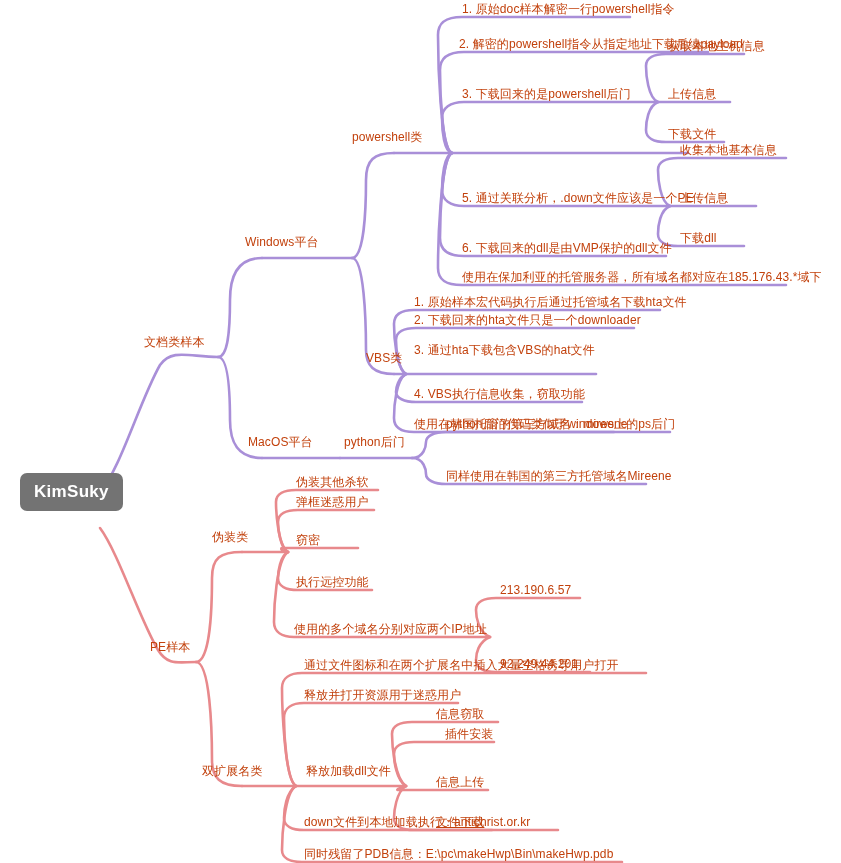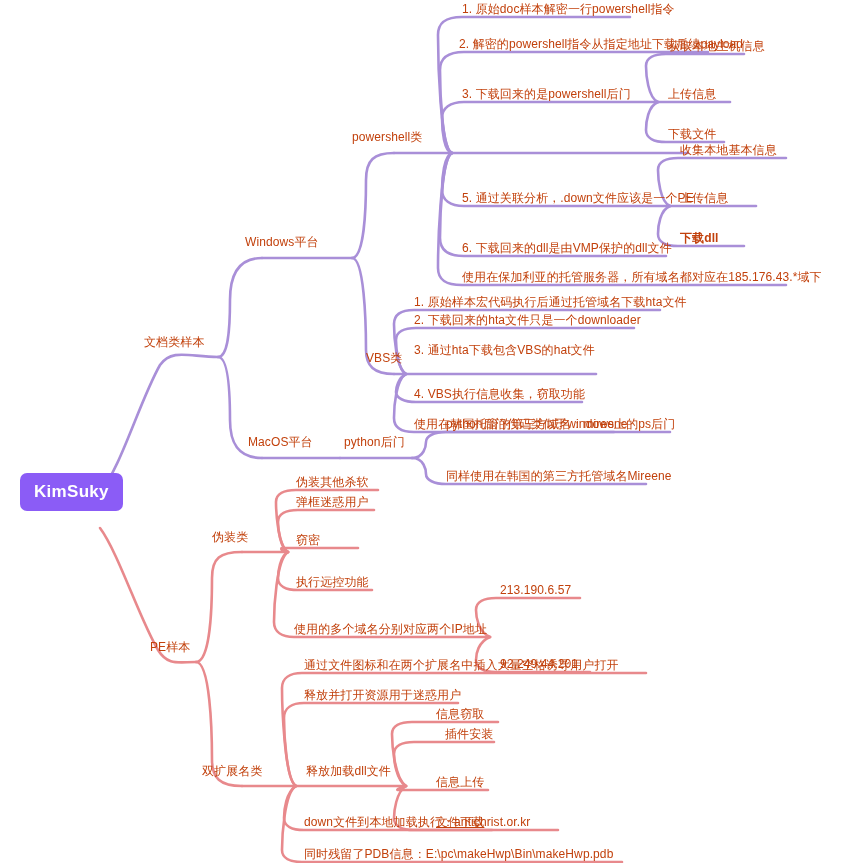--- a/index.html
+++ b/index.html
@@ -32,21 +32,21 @@
   .node-label {
     position: absolute;
     white-space: nowrap;
     font-size: 12px;
     line-height: 1;
     color: #c2410c;
     letter-spacing: 0.1px;
   }
   .root-node {
     position: absolute;
-    background: #8b5cf6;
+    background: #737373;
     color: #ffffff;
     border-radius: 7px;
     font-size: 17px;
     font-weight: bold;
     padding: 9px 14px;
     white-space: nowrap;
     letter-spacing: 0.3px;
     box-sizing: border-box;
     text-align: center;
   }
@@ -150,21 +150,21 @@
   <div class="node-label" style="left:459px; top:38px;">2. 解密的powershell指令从指定地址下载后续payload</div>
   <div class="node-label" style="left:462px; top:88px;">3. 下载回来的是powershell后门</div>
   <div class="node-label" style="left:668px; top:40px;">获取本地主机信息</div>
   <div class="node-label" style="left:668px; top:88px;">上传信息</div>
   <div class="node-label" style="left:668px; top:128px;">下载文件</div>
 
 
   <div class="node-label" style="left:462px; top:192px;">5. 通过关联分析，.down文件应该是一个PE</div>
   <div class="node-label" style="left:680px; top:144px;">收集本地基本信息</div>
   <div class="node-label" style="left:680px; top:192px;">上传信息</div>
-  <div class="node-label" style="left:680px; top:232px;font-weight:bold;">下载dll</div>
+  <div class="node-label" style="left:680px; top:232px;">下载dll</div>
 
   <div class="node-label" style="left:462px; top:242px;">6. 下载回来的dll是由VMP保护的dll文件</div>
   <div class="node-label" style="left:462px; top:271px;">使用在保加利亚的托管服务器，所有域名都对应在185.176.43.*域下</div>
 
   <div class="node-label" style="left:366px; top:352px;">VBS类</div>
 
   <div class="node-label" style="left:414px; top:296px;">1. 原始样本宏代码执行后通过托管域名下载hta文件</div>
   <div class="node-label" style="left:414px; top:314px;">2. 下载回来的hta文件只是一个downloader</div>
   <div class="node-label" style="left:414px; top:344px;">3. 通过hta下载包含VBS的hat文件</div>
   <div class="node-label" style="left:414px; top:388px;">4. VBS执行信息收集，窃取功能</div>

